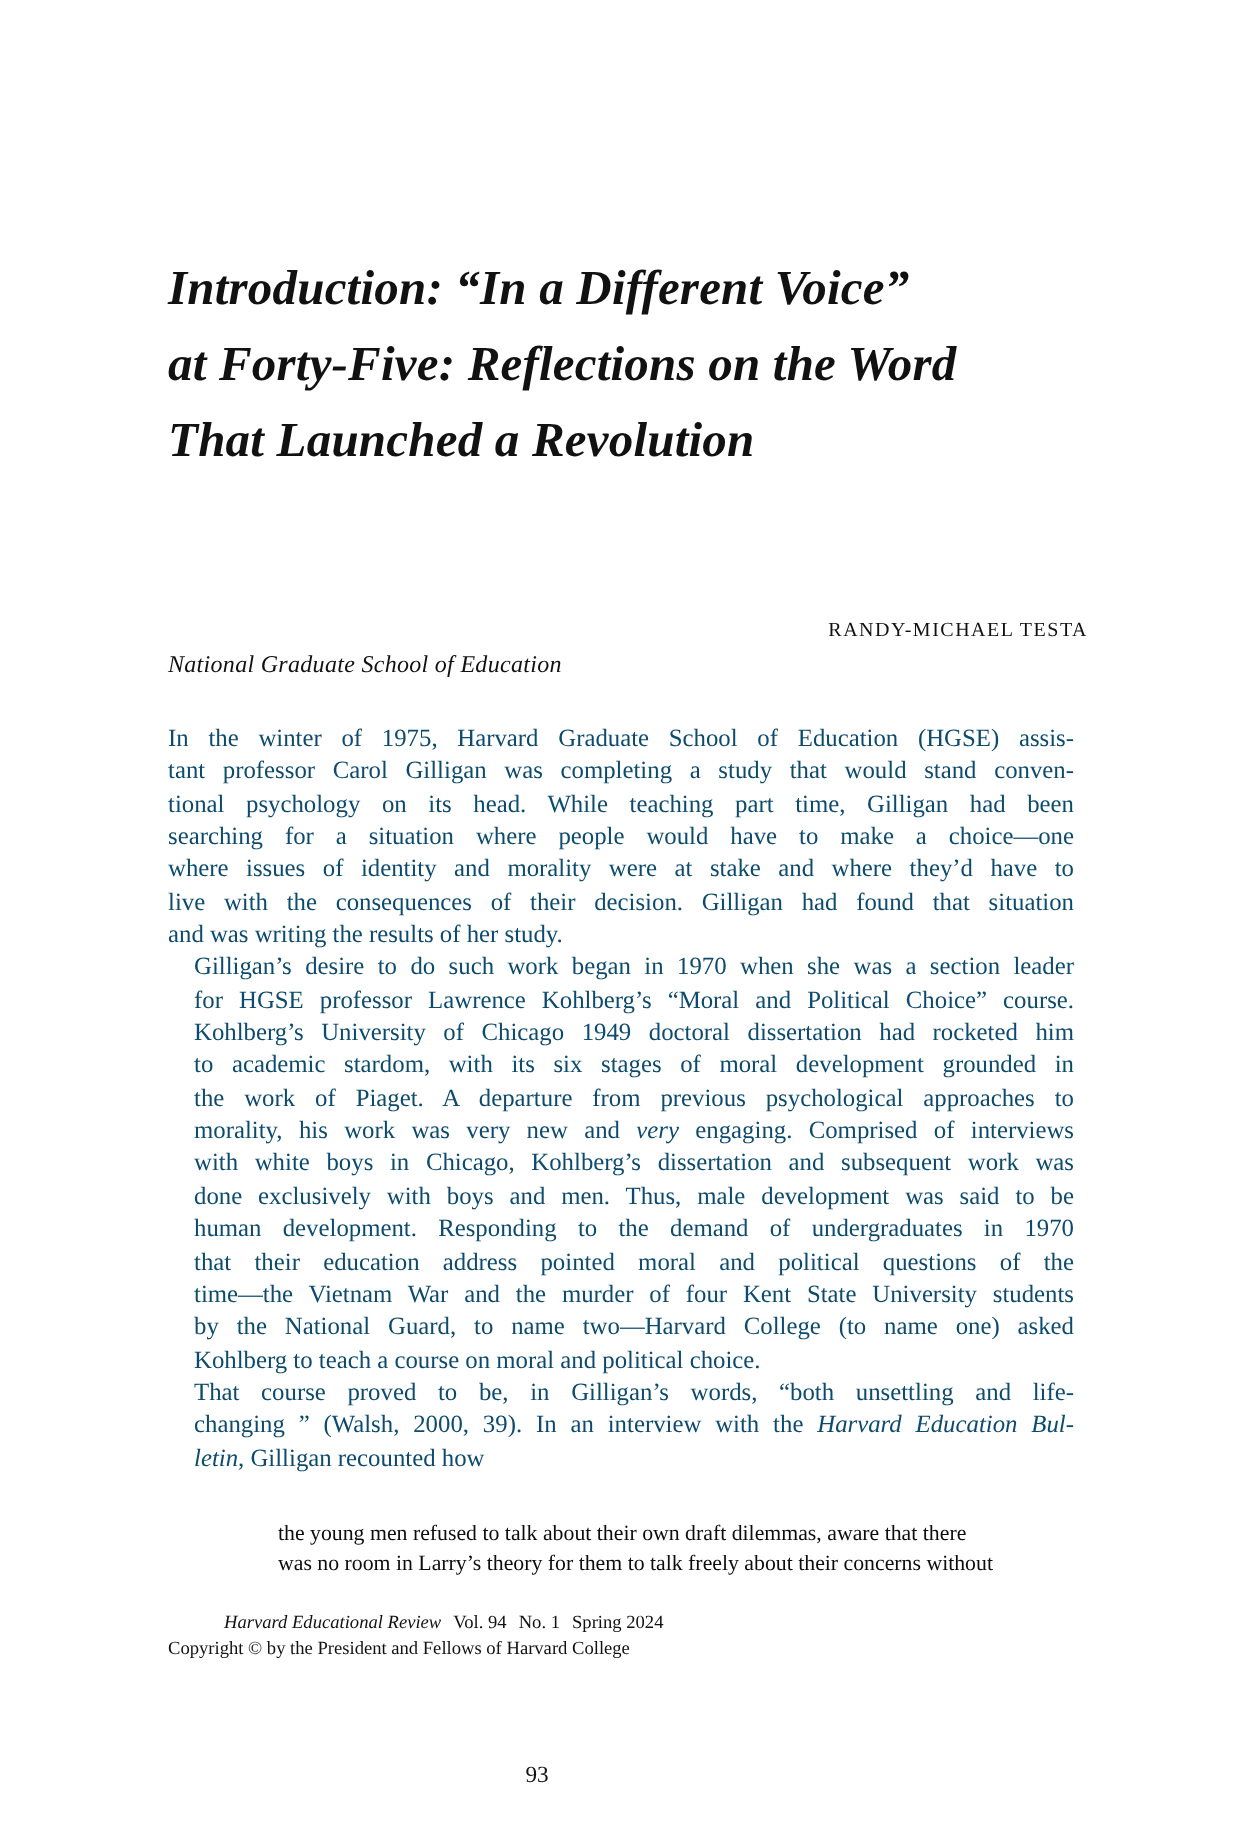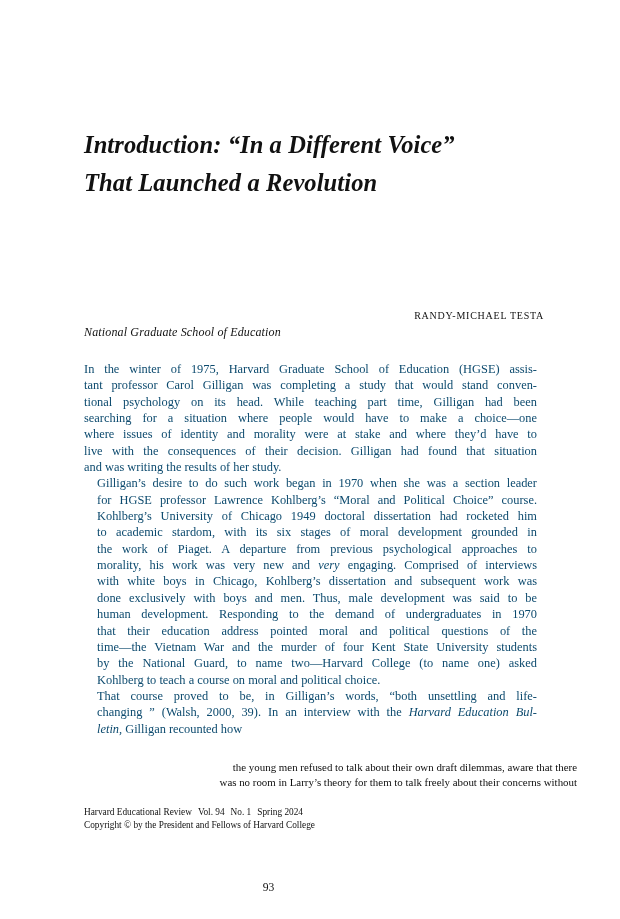--- a/index.html
+++ b/index.html
@@ -96,41 +96,43 @@
     position: absolute;
     left: 99px;
     top: 744px;
     width: 438px;
   }
   .blockquote p {
     margin: 0;
     font-size: 10.9px;
     line-height: 14.6px;
     color: #0d0d0d;
-    text-align: right;
+    text-align: left;
   }
   .blockquote p .ln {
     display: block;
     white-space: nowrap;
   }
 
   
   .footer {
     position: absolute;
     left: 84px;
     top: 806px;
     width: 460px;
   }
   .footer-line {
     font-size: 9.3px;
     line-height: 13.2px;
     color: #111111;
     white-space: nowrap;
   }
   .footer-line .jrnl {
+    font-style: italic;
+    margin-left: 28px;
   }
   .footer-line .sp {
     display: inline-block;
     width: 6px;
   }
 
   .folio {
     position: absolute;
     left: 0;
     top: 881px;
@@ -141,20 +143,21 @@
     color: #111111;
   }
 </style>
 </head>
 <body>
 
 <div class="page">
 
   <h1 class="article-title">
     <span class="tline">Introduction: “In a Different Voice”</span>
+    <span class="tline">at Forty-Five: Reflections on the Word</span>
     <span class="tline">That Launched a Revolution</span>
   </h1>
 
   <div class="byline">
     <div class="author-name">RANDY-MICHAEL TESTA</div>
     <div class="author-affiliation">National Graduate School of Education</div>
   </div>
 
   <div class="body-copy">
 

